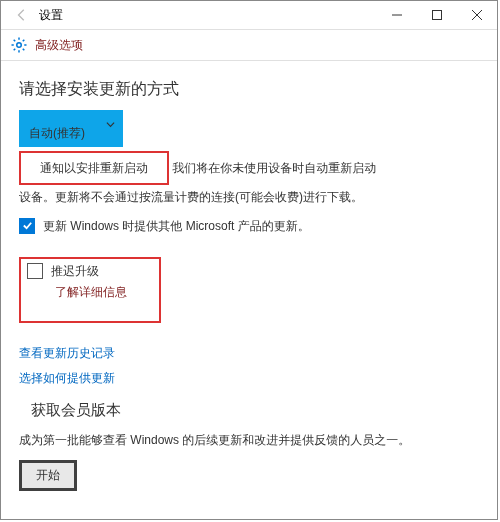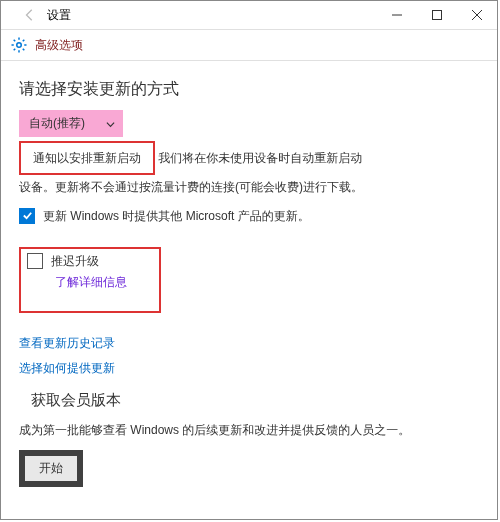--- a/index.html
+++ b/index.html
@@ -1,44 +1,44 @@
 <!DOCTYPE html>
 <html><head>
 <meta charset="utf-8">
 <style>
   html,body{margin:0;padding:0;font-family:"Microsoft YaHei","Segoe UI",sans-serif;background:#fff;color:#000}
   .outer{border:1px solid #888;width:498px;height:520px;box-sizing:border-box;position:relative;overflow:hidden}
-  .titlebar{height:28px;display:flex;align-items:center;padding-left:20px;font-size:12px;border-bottom:1px solid #e0e0e0}
+  .titlebar{height:28px;display:flex;align-items:center;padding-left:12px;font-size:12px;border-bottom:1px solid #e0e0e0}
   .back{width:18px;height:18px;display:inline-flex;align-items:center;justify-content:center;margin-right:8px;opacity:.4}
   .back svg{width:14px;height:14px}
   .winbtns{position:absolute;right:0;top:0;display:flex}
   .winbtn{width:40px;height:28px;display:flex;align-items:center;justify-content:center}
   .winbtn svg{width:10px;height:10px;stroke:#333;stroke-width:1;fill:none}
   .subhead{height:30px;display:flex;align-items:center;padding-left:8px;border-bottom:1px solid #e0e0e0}
   .gearwrap{width:20px;height:20px;display:flex;align-items:center;justify-content:center;margin-right:6px}
   .gearwrap svg{width:18px;height:18px}
   .subhead-title{font-size:12px;color:#7f1d1d}
   .content{padding:12px 18px;font-size:12px;color:#333}
   h2{font-size:16px;font-weight:400;margin:6px 0 10px}
-  .drop{display:inline-block;background:#f9a8d4;padding:5px 30px 5px 10px;font-size:12px;position:relative;min-width:64px;margin-bottom:4px}
+  .drop{display:inline-block;background:#0ea5e9;padding:15px 30px 5px 10px;font-size:12px;position:relative;min-width:64px;margin-bottom:4px}
   .drop .chev{position:absolute;right:8px;top:8px}
   .drop .chev svg{width:9px;height:9px;stroke:#333;fill:none}
-  .redbox1{display:inline-block;border:2px solid #d33;padding:5px 12px;font-size:12px;margin-bottom:2px}
+  .redbox1{display:inline-block;border:2px solid #d33;padding:5px 19px;font-size:12px;margin-bottom:2px}
   .para{line-height:1.7;margin:0 0 10px}
   .checkline{display:flex;align-items:flex-start;margin:8px 0}
   .chk{width:16px;height:16px;display:inline-flex;align-items:center;justify-content:center;margin-right:8px}
   .chk.on{background:#0078d7}
   .chk.on svg{stroke:#fff;fill:none;width:11px;height:11px;stroke-width:2}
   .chk.off{border:1px solid #555;box-sizing:border-box}
   .redbox2{border:2px solid #d33;display:inline-block;padding:4px 32px 20px 6px}
   .redline{display:flex;align-items:flex-start}
-  .learnmore{color:#6d28d9;margin-left:28px;margin-top:4px}
+  .learnmore{color:#7f1d1d;margin-left:28px;margin-top:4px}
   .link{color:#0067c0;margin:8px 0;display:block}
   h3{font-size:15px;font-weight:500;margin:14px 12px 10px}
-  .btn{display:inline-block;border:6px solid #404040;background:#e8e8e8;padding:4px 14px;font-size:12px}
+  .btn{display:inline-block;border:3px solid #404040;background:#e8e8e8;padding:4px 14px;font-size:12px}
   .gap2{height:14px}
 </style>
 </head>
 <body>
 
 <div class="outer">
   <div class="titlebar">
     <span class="back">
       <svg viewBox="0 0 16 16">
           <path d="M10 2 L4 8 L10 14" stroke="#555" fill="none" stroke-width="1.5"></path>

